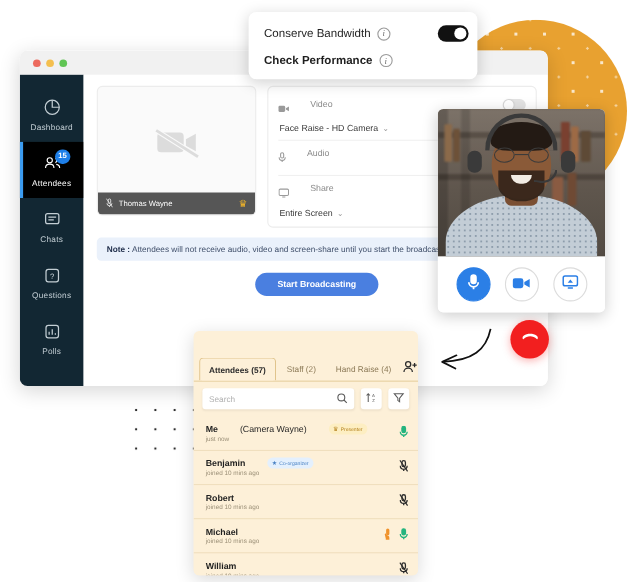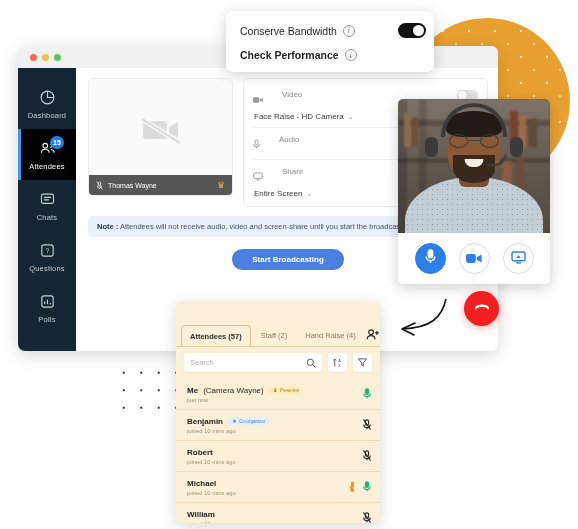--- a/index.html
+++ b/index.html
@@ -314,21 +314,21 @@
     box-shadow: 0 1px 2px rgba(0,0,0,.06);
   }
 
   .att-list { background: #fdf0d8; }
   .att-row {
     display: flex; align-items: center;
     padding: 6px 9px 6px 11px; border-bottom: 1px solid #f0dfbe;
     min-height: 29px;
   }
   .att-main { flex: 1; min-width: 0; }
-  .att-name-line { display: flex; align-items: center; gap: 5px; }
+  .att-name-line { display: flex; align-items: center; gap: 20px; }
   .att-name { font-size: 8px; font-weight: bold; color: #1f1f1f; white-space: nowrap; }
   .att-paren { font-weight: normal; }
   .chip {
     display: inline-flex; align-items: center; gap: 2px;
     font-size: 4.6px; padding: 1.5px 4px; border-radius: 7px;
     white-space: nowrap;
   }
   .chip.presenter { background: #fdeec2; color: #b58320; }
   .chip.coorg { background: #e4f0fd; color: #4a82c4; }
   .chip .dot-ic { font-size: 5.5px; }

